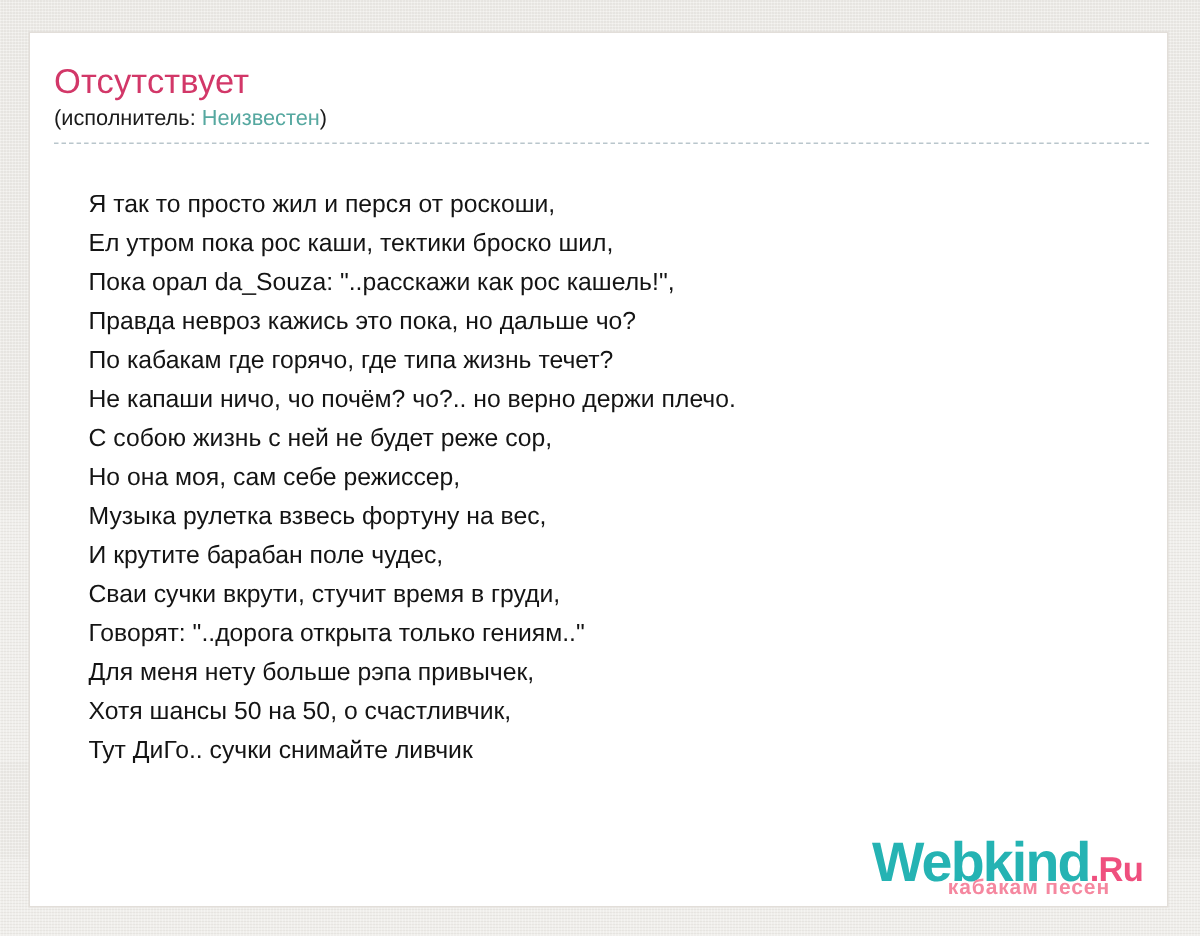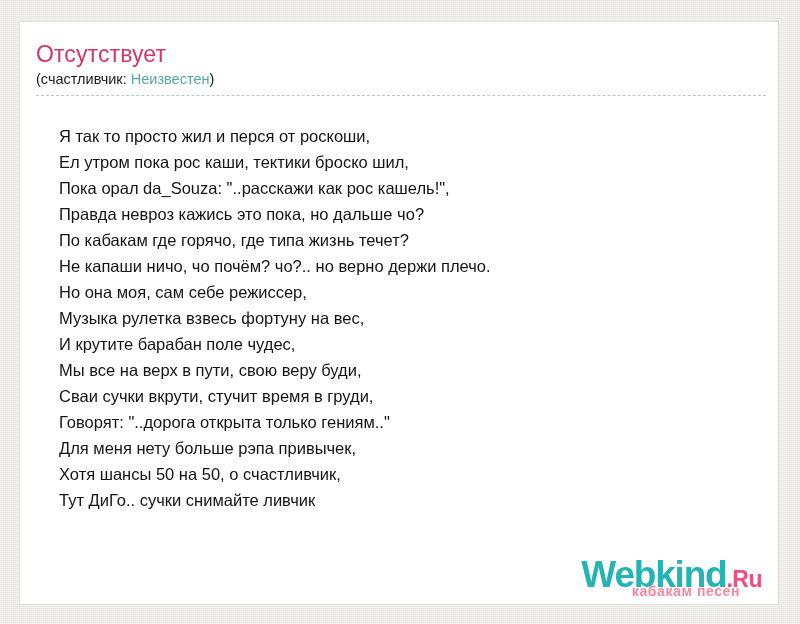--- a/index.html
+++ b/index.html
@@ -118,35 +118,35 @@
 </head>
 <body>
 
 <div class="backdrop"></div>
 
 <div class="page-panel">
   <div class="content">
 
     <h1 class="song-title">Отсутствует</h1>
 
-    <p class="artist-line"><span>(счастливчик: </span><a class="artist-link" href="#">Неизвестен</a><span>)</span></p>
+    <p class="artist-line"><span>(исполнитель: </span><a class="artist-link" href="#">Неизвестен</a><span>)</span></p>
 
     <hr class="divider">
 
     <div class="lyrics">
       <div class="lyrics-line">Я так то просто жил и перся от роскоши,</div>
       <div class="lyrics-line">Ел утром пока рос каши, тектики броско шил,</div>
       <div class="lyrics-line">Пока орал da_Souza: "..расскажи как рос кашель!",</div>
       <div class="lyrics-line">Правда невроз кажись это пока, но дальше чо?</div>
       <div class="lyrics-line">По кабакам где горячо, где типа жизнь течет?</div>
       <div class="lyrics-line">Не капаши ничо, чо почём? чо?.. но верно держи плечо.</div>
+      <div class="lyrics-line">С собою жизнь с ней не будет реже сор,</div>
       <div class="lyrics-line">Но она моя, сам себе режиссер,</div>
       <div class="lyrics-line">Музыка рулетка взвесь фортуну на вес,</div>
       <div class="lyrics-line">И крутите барабан поле чудес,</div>
-      <div class="lyrics-line">Мы все на верх в пути, свою веру буди,</div>
       <div class="lyrics-line">Сваи сучки вкрути, стучит время в груди,</div>
       <div class="lyrics-line">Говорят: "..дорога открыта только гениям.."</div>
       <div class="lyrics-line">Для меня нету больше рэпа привычек,</div>
       <div class="lyrics-line">Хотя шансы 50 на 50, о счастливчик,</div>
       <div class="lyrics-line">Тут ДиГо.. сучки снимайте ливчик</div>
     </div>
 
   </div>
 
   <div class="logo-wrap">

